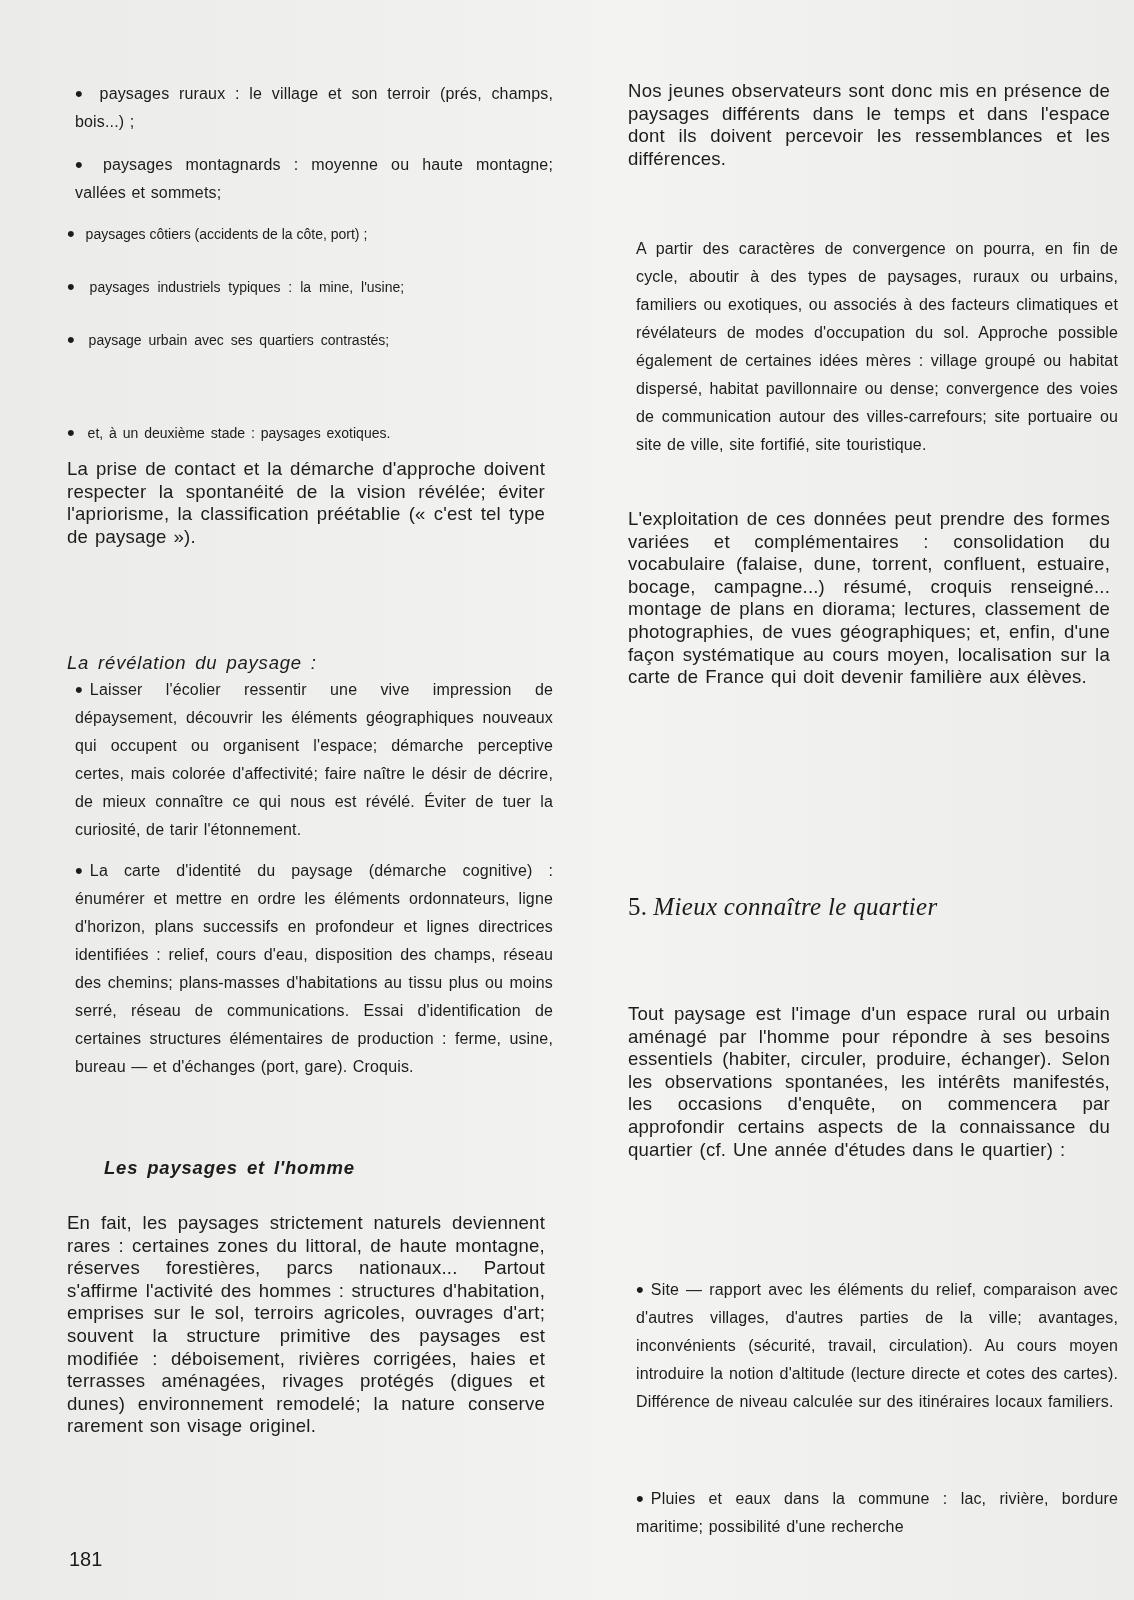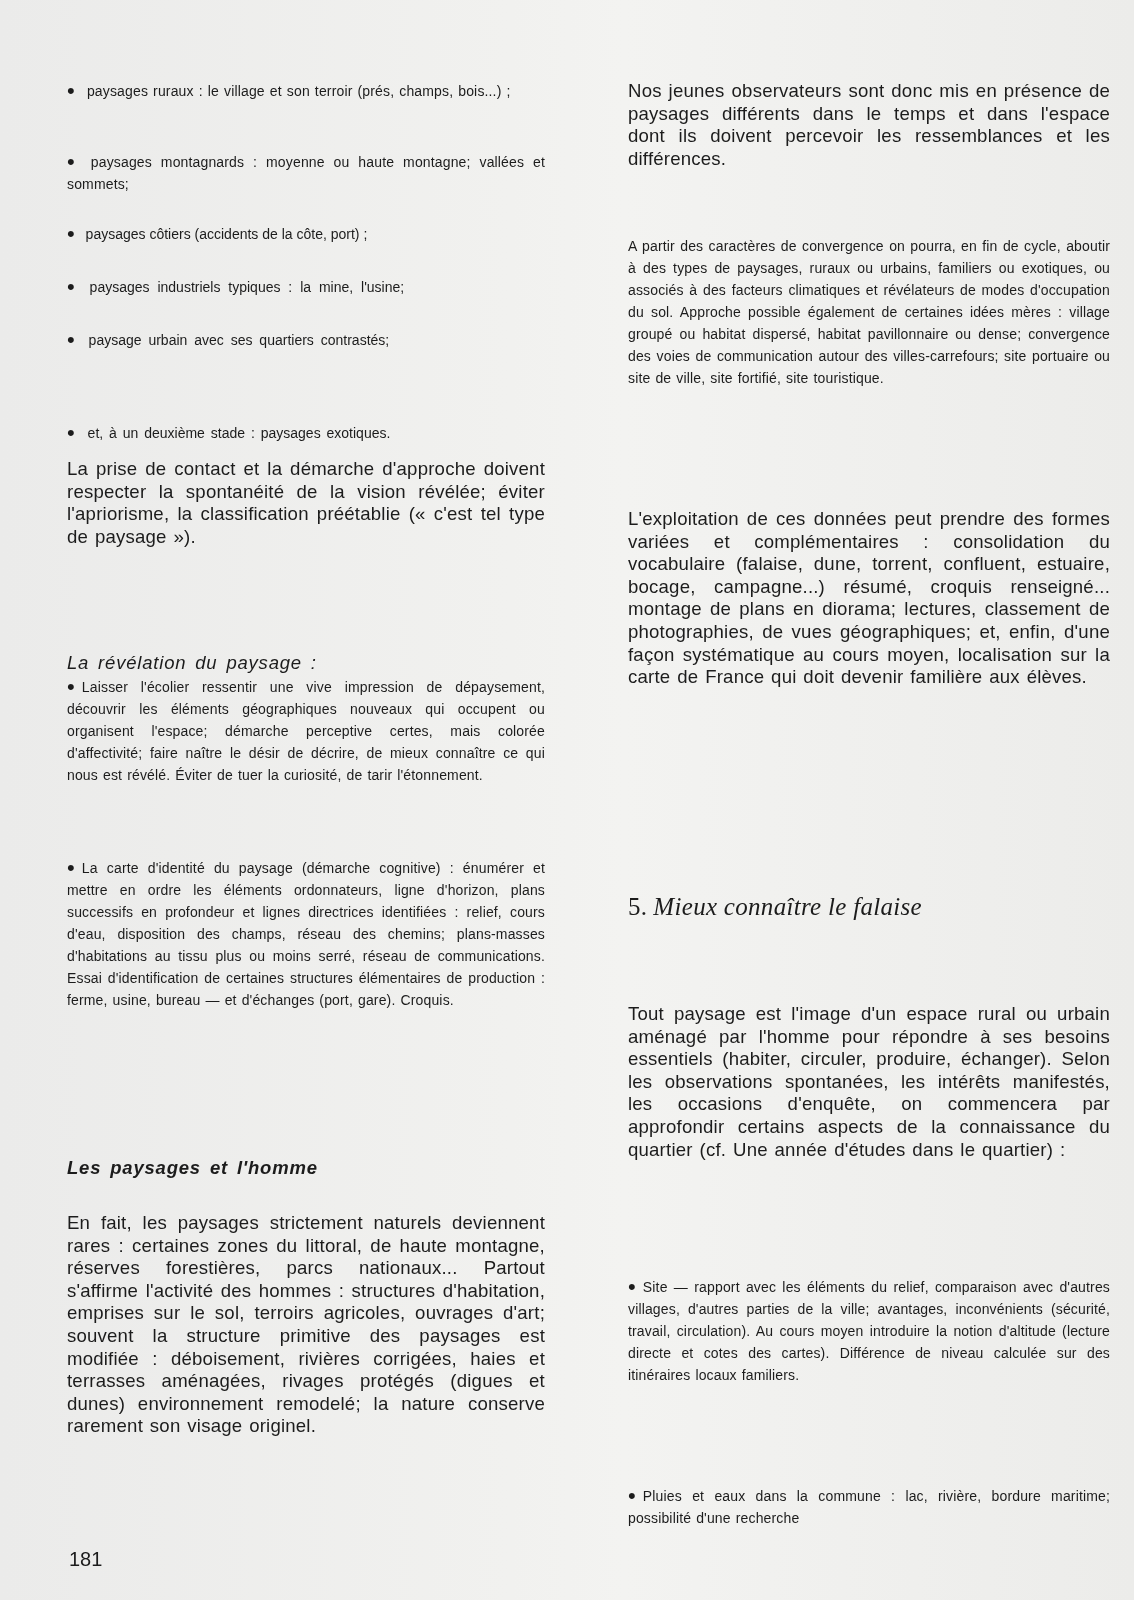--- a/index.html
+++ b/index.html
@@ -12,37 +12,37 @@
   }
   .page {
     position: absolute; left: 0; top: 0; width: 1134px; height: 1600px;
     background: linear-gradient(90deg, #ebebea 0%, #f1f1ef 45%, #f3f3f1 55%, #ececea 100%);
   }
   .col { position: absolute; }
   .col-left  { left: 67px;  width: 478px; }
   .col-right { left: 628px; width: 482px; }
   .blk { position: absolute; left: 0; width: 100%; margin: 0; }
   .p {
-    font-size: 14px; line-height: 22px;
+    font-size: 16px; line-height: 28px;
     text-align: justify; text-align-last: left;
-    letter-spacing: 0.15px; word-spacing: 1px;
+    letter-spacing: 0.15px; word-spacing: 1px; margin-left: 8px;
   }
   .p-large {
     font-size: 18.6px; line-height: 22.6px;
     text-align: justify; text-align-last: left;
     letter-spacing: 0.2px; word-spacing: 1.5px;
   }
   .bullet::before { content: "\2022"; font-size: 22px; line-height: 0; vertical-align: -2px; margin-right: 7px; }
   .bullet-line { font-size: 14px; line-height: 20.6px; white-space: nowrap; }
   .it { }
   .sub-head {
     font-size: 18.5px; font-style: italic; letter-spacing: 0.8px; word-spacing: 3px;
   }
   .sub-head-bold {
-    font-size: 18.5px; font-style: italic; font-weight: bold; letter-spacing: 0.8px; word-spacing: 3px;
+    font-size: 18.5px; font-style: italic; font-weight: bold; letter-spacing: 0.8px; word-spacing: 3px; margin-left: 37px;
   }
   .section-title {
     font-family: "Liberation Serif", "DejaVu Serif", serif;
     font-style: italic; font-size: 25px; letter-spacing: 0.3px;
   }
   .section-title .num { font-style: normal; margin-right: 6px; }
   .page-number { position: absolute; left: 69px; top: 1548px; font-size: 20px; }
 </style>
 </head>
 <body>
@@ -85,21 +85,21 @@
 
   <div class="col col-right">
 
     <p class="blk p-large" style="top:80px;">Nos jeunes observateurs sont donc mis en présence de paysages différents dans le temps et dans l'espace dont ils doivent percevoir les ressemblances et les différences.</p>
 
     <p class="blk p" style="top:235px;"><span>A partir des caractères de convergence on pourra, en fin de cycle, aboutir à des </span><span class="it">types de paysages</span><span>, ruraux ou urbains, familiers ou exotiques, ou associés à des facteurs climatiques et révélateurs de modes d'occupation du sol. Approche possible également de certaines idées mères : village groupé ou habitat dispersé, habitat pavillonnaire ou dense; convergence des voies de communication autour des villes-carrefours; site portuaire ou site de ville, site fortifié, site touristique.</span></p>
 
     <p class="blk p-large" style="top:508px;">L'exploitation de ces données peut prendre des formes variées et complémentaires : consolidation du vocabulaire (falaise, dune, torrent, confluent, estuaire, bocage, campagne...) résumé, croquis renseigné... montage de plans en diorama; lectures, classement de photographies, de vues géographiques; et, enfin, d'une façon systématique au cours moyen, localisation sur la carte de France qui doit devenir familière aux élèves.</p>
 
     <div class="blk section-title" style="top:893px;">
-      <span class="num">5.</span><span>Mieux connaître le falaise</span>
+      <span class="num">5.</span><span>Mieux connaître le quartier</span>
     </div>
 
     <p class="blk p-large" style="top:1003px;"><span>Tout paysage est l'image d'un espace rural ou urbain aménagé par l'homme pour répondre à ses besoins essentiels (habiter, circuler, produire, échanger). Selon les observations spontanées, les intérêts manifestés, les occasions d'enquête, on commencera par approfondir certains aspects de la connaissance du quartier (</span><span class="it">cf.</span><span> Une année d'études dans le quartier) :</span></p>
 
     <p class="blk p bullet" style="top:1276px;"><span>Site — rapport avec les éléments du relief, comparaison avec d'autres villages, d'autres parties de la ville; avantages, inconvénients (sécurité, travail, circulation). Au cours moyen introduire la notion d'altitude (lecture directe et cotes des cartes). Différence de niveau calculée sur des itinéraires locaux familiers.</span></p>
 
     <p class="blk p bullet" style="top:1485px;"><span>Pluies et eaux dans la commune : lac, rivière, bordure maritime; possibilité d'une recherche</span></p>
   </div>
 
   <div class="page-number">181</div>

